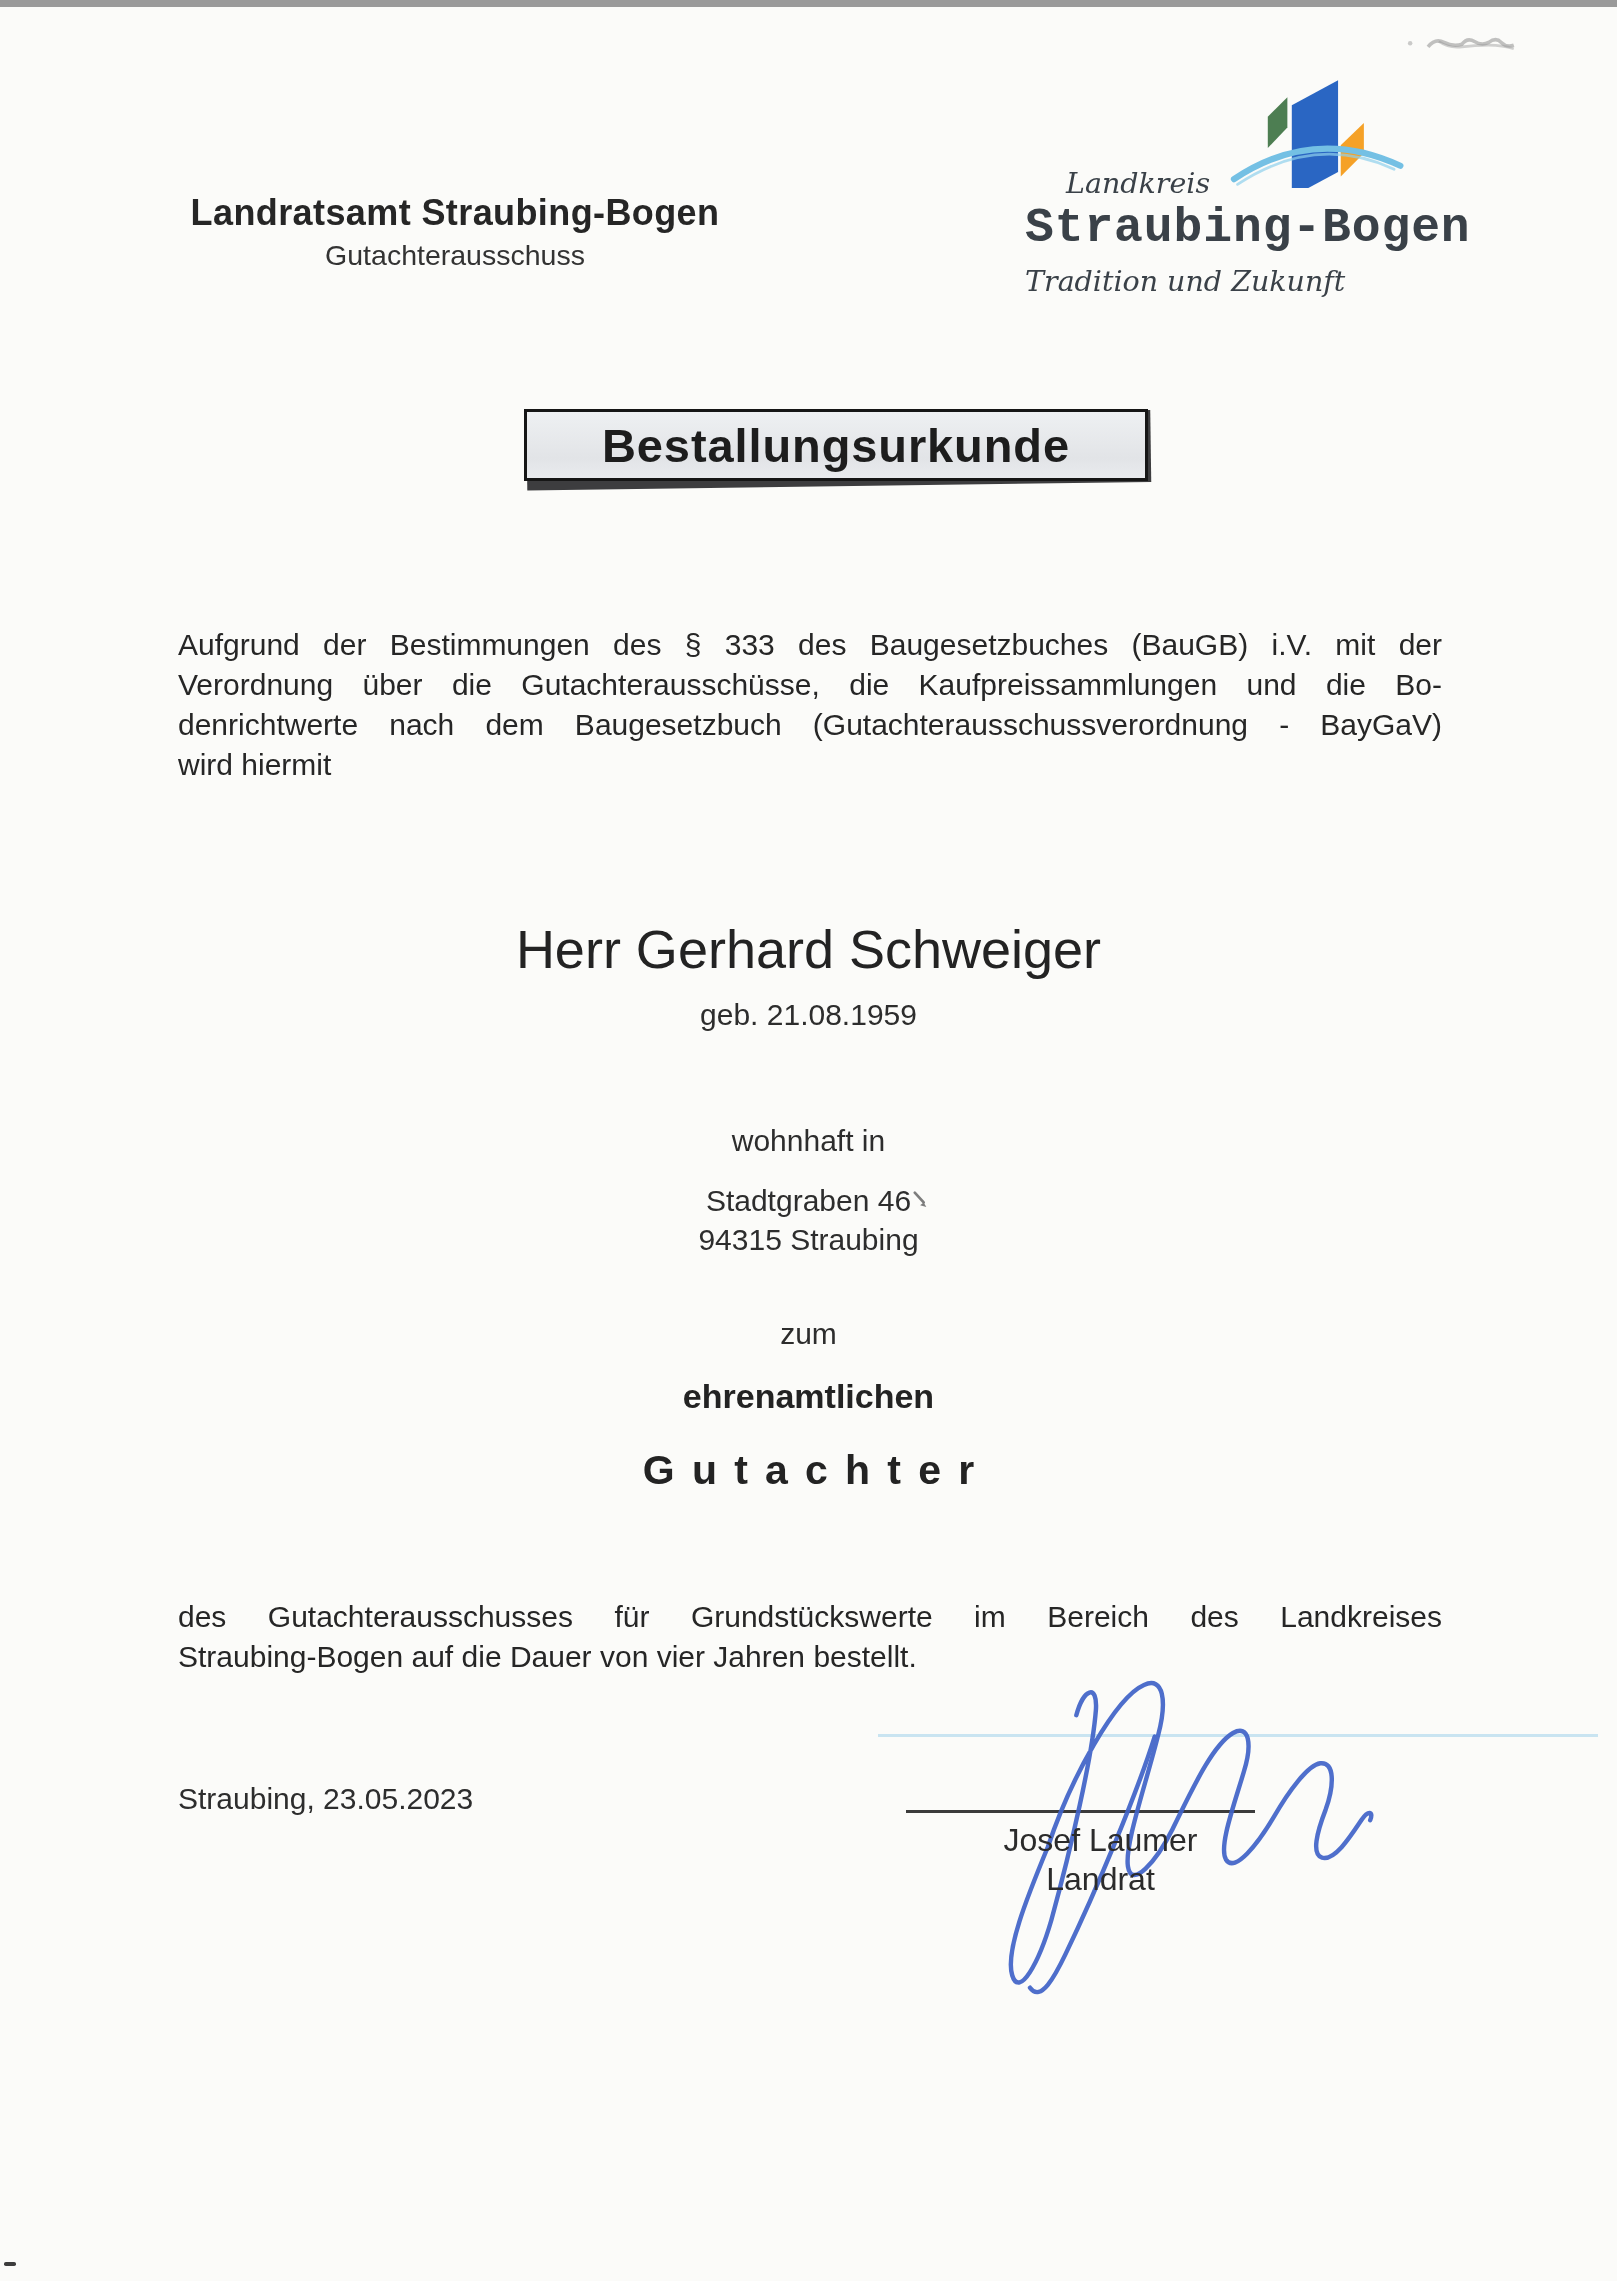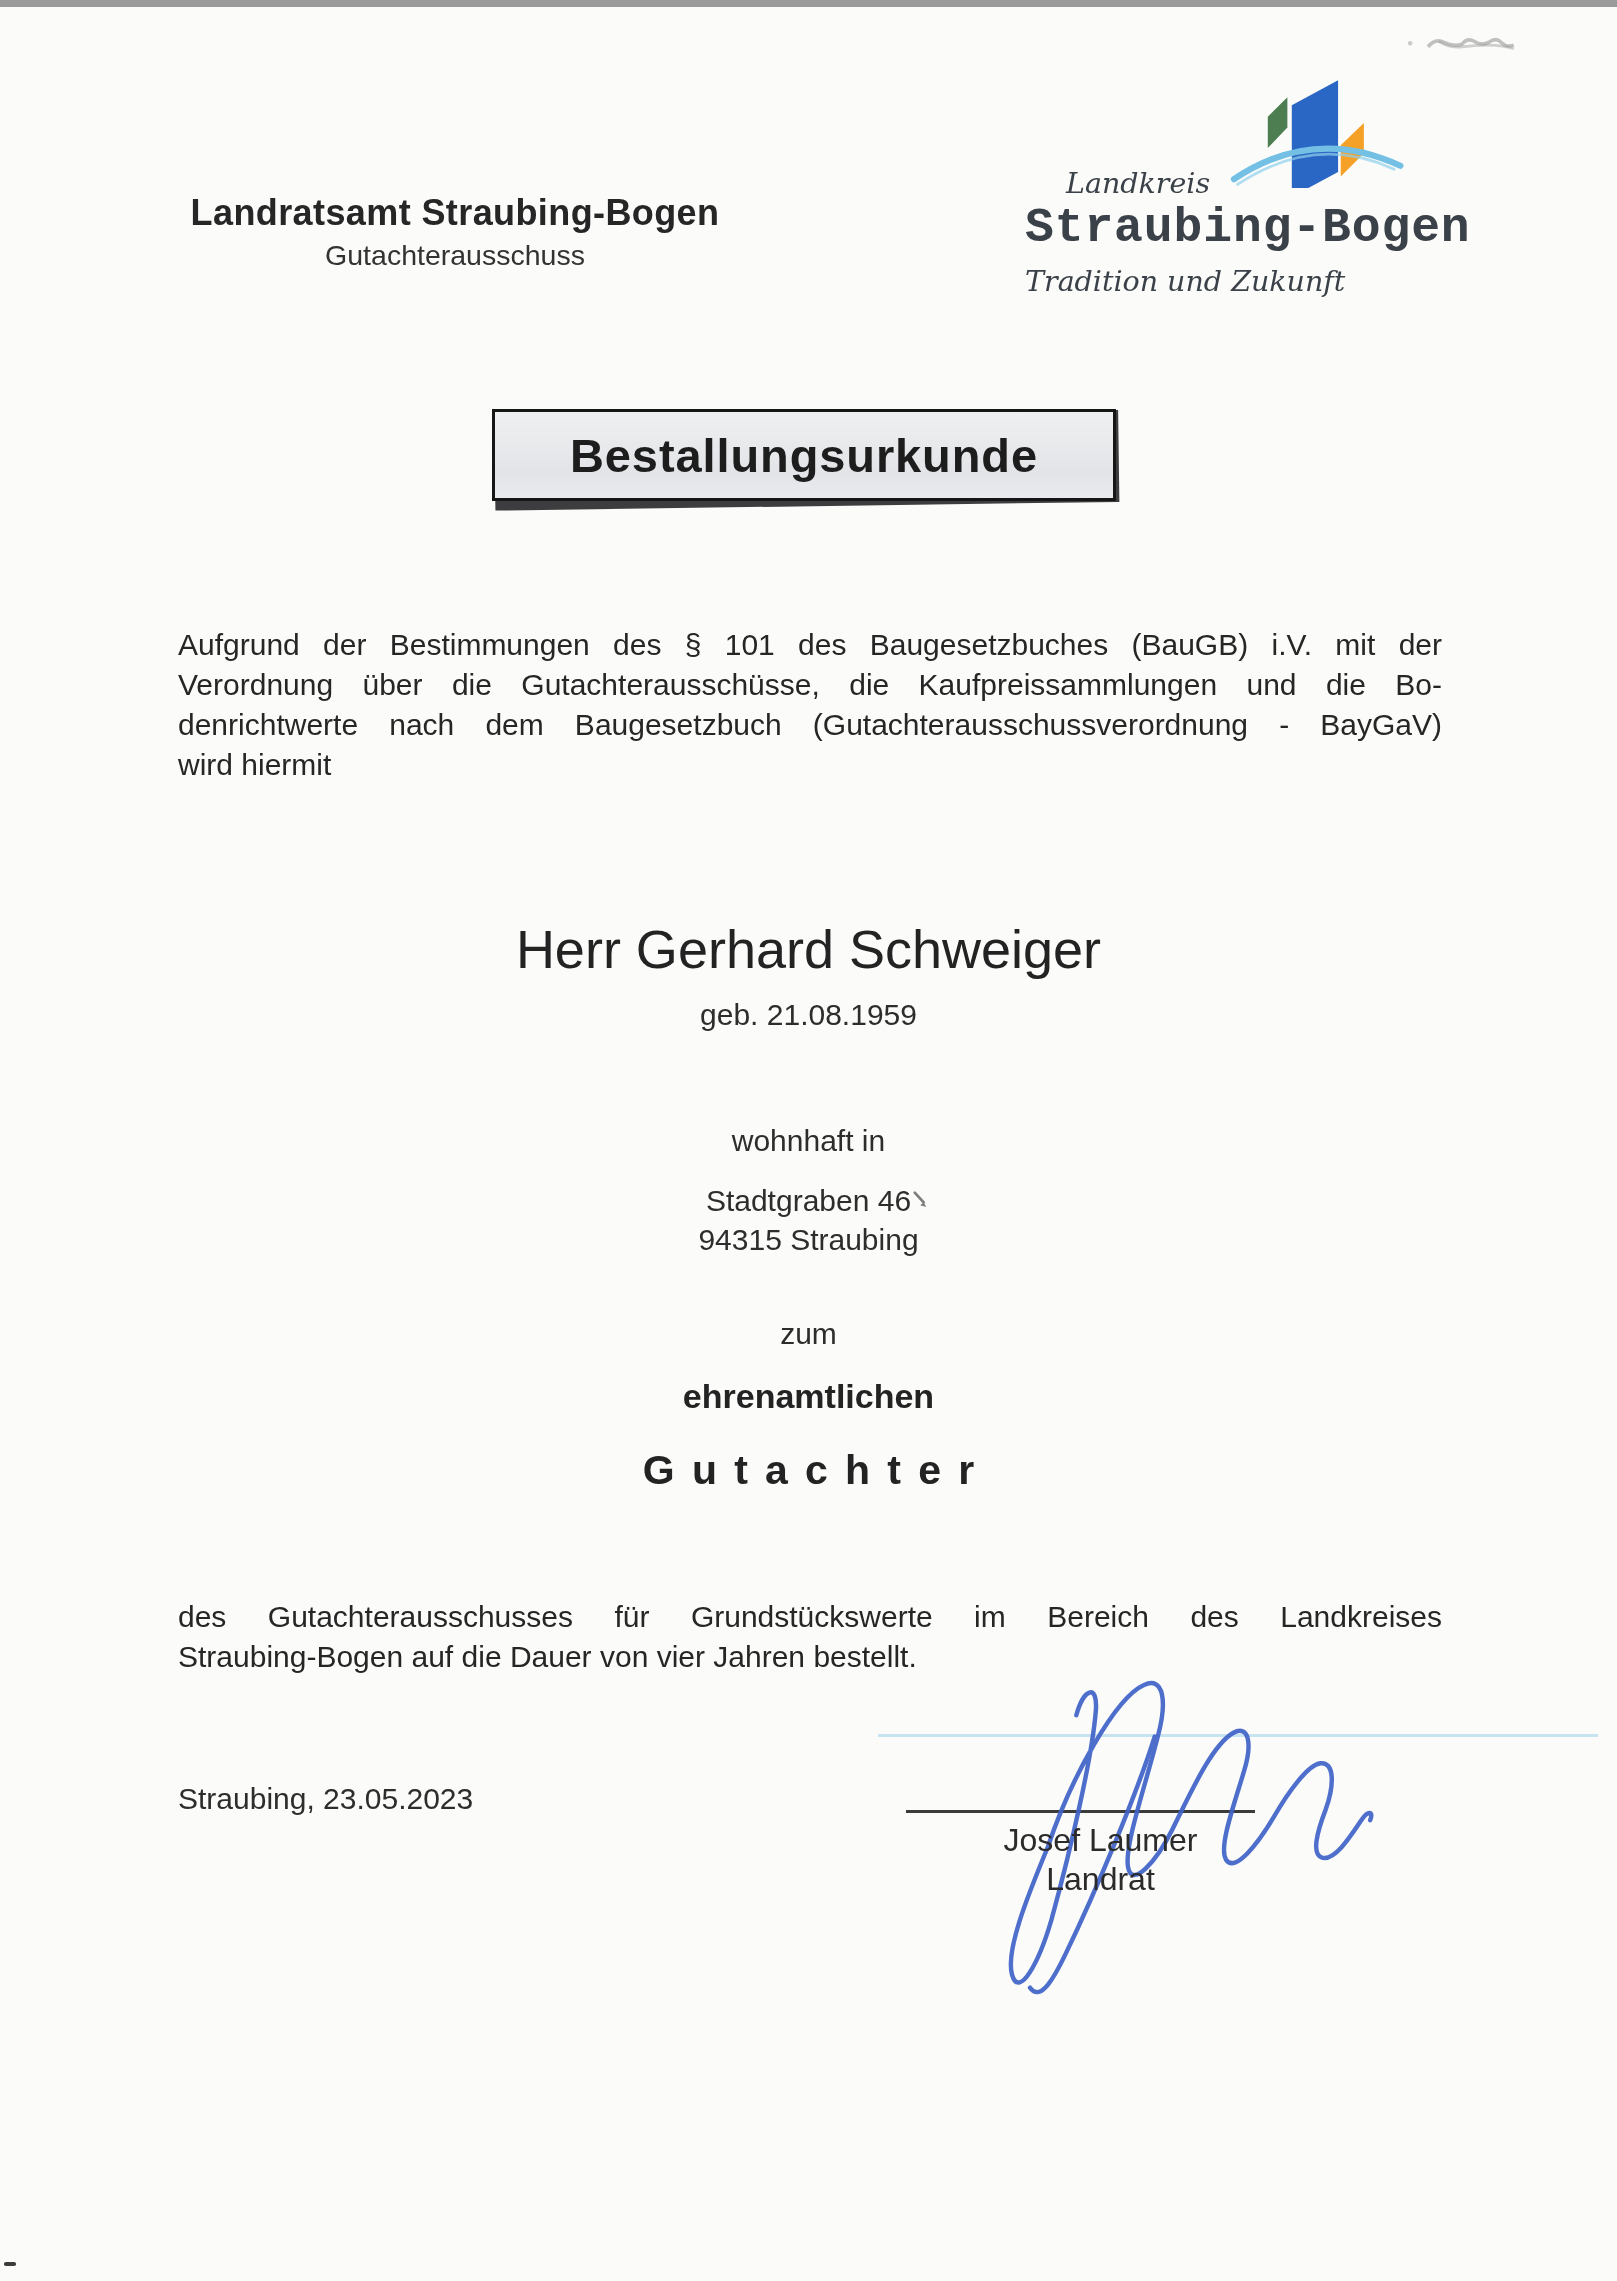--- a/index.html
+++ b/index.html
@@ -23,21 +23,21 @@
   .logo-region{left:1066px;top:160px;font-family:"DejaVu Serif",serif;font-style:italic;
                font-size:28.5px;color:#3a4148;}
   .logo-name{left:1025px;top:194px;width:454px;text-align:left;
              font-family:Liberation Mono, monospace;font-weight:bold;font-size:48px;color:#3a4148;
              letter-spacing:0.9px;white-space:nowrap;}
   .logo-tagline{left:1025px;top:258px;width:454px;text-align:left;
                 font-family:"DejaVu Serif",serif;font-style:italic;font-size:28.5px;color:#3a4148;
                 padding-right:5.3px;box-sizing:border-box;}
 
   
-  .title-wrap{left:492px;top:402px;width:624px;height:92px;}
+  .title-wrap{left:524px;top:402px;width:624px;height:72px;}
   .title-shadow{position:absolute;inset:0;background:#3d3d3f;
                 transform:rotate(-.8deg) translate(2.7px,5.3px);}
   .title-box{position:absolute;inset:0;background:linear-gradient(180deg,#eef0f2 0%,#e2e4e7 70%,#e9ebee 100%);
              border:3.6px solid #161616;display:flex;align-items:center;justify-content:center;}
   .title-text{font-size:47px;font-weight:bold;color:#1d1d1d;letter-spacing:0.9px;}
 
   
   .para{left:178px;width:1264px;font-size:30px;line-height:40px;color:#262626;}
   .para .jline{text-align:justify;text-align-last:justify;}
   .para .lline{text-align:left;}
@@ -93,21 +93,21 @@
   <div class="abs logo-tagline">Tradition und Zukunft</div>
 
   <div class="abs title-wrap">
     <div class="title-shadow"></div>
     <div class="title-box">
       <span class="title-text">Bestallungsurkunde</span>
     </div>
   </div>
 
   <div class="abs para p1">
-    <div class="jline">Aufgrund der Bestimmungen des § 101 des Baugesetzbuches (BauGB) i.V. mit der</div>
+    <div class="jline">Aufgrund der Bestimmungen des § 333 des Baugesetzbuches (BauGB) i.V. mit der</div>
     <div class="jline">Verordnung über die Gutachterausschüsse, die Kaufpreissammlungen und die Bo-</div>
     <div class="jline">denrichtwerte nach dem Baugesetzbuch (Gutachterausschussverordnung - BayGaV)</div>
     <div class="lline">wird hiermit</div>
   </div>
 
   <div class="abs centered recipient">Herr Gerhard Schweiger</div>
   <div class="abs centered birth">geb. 21.08.1959</div>
 
   <div class="abs centered residence">wohnhaft in</div>
   <div class="abs centered address">

